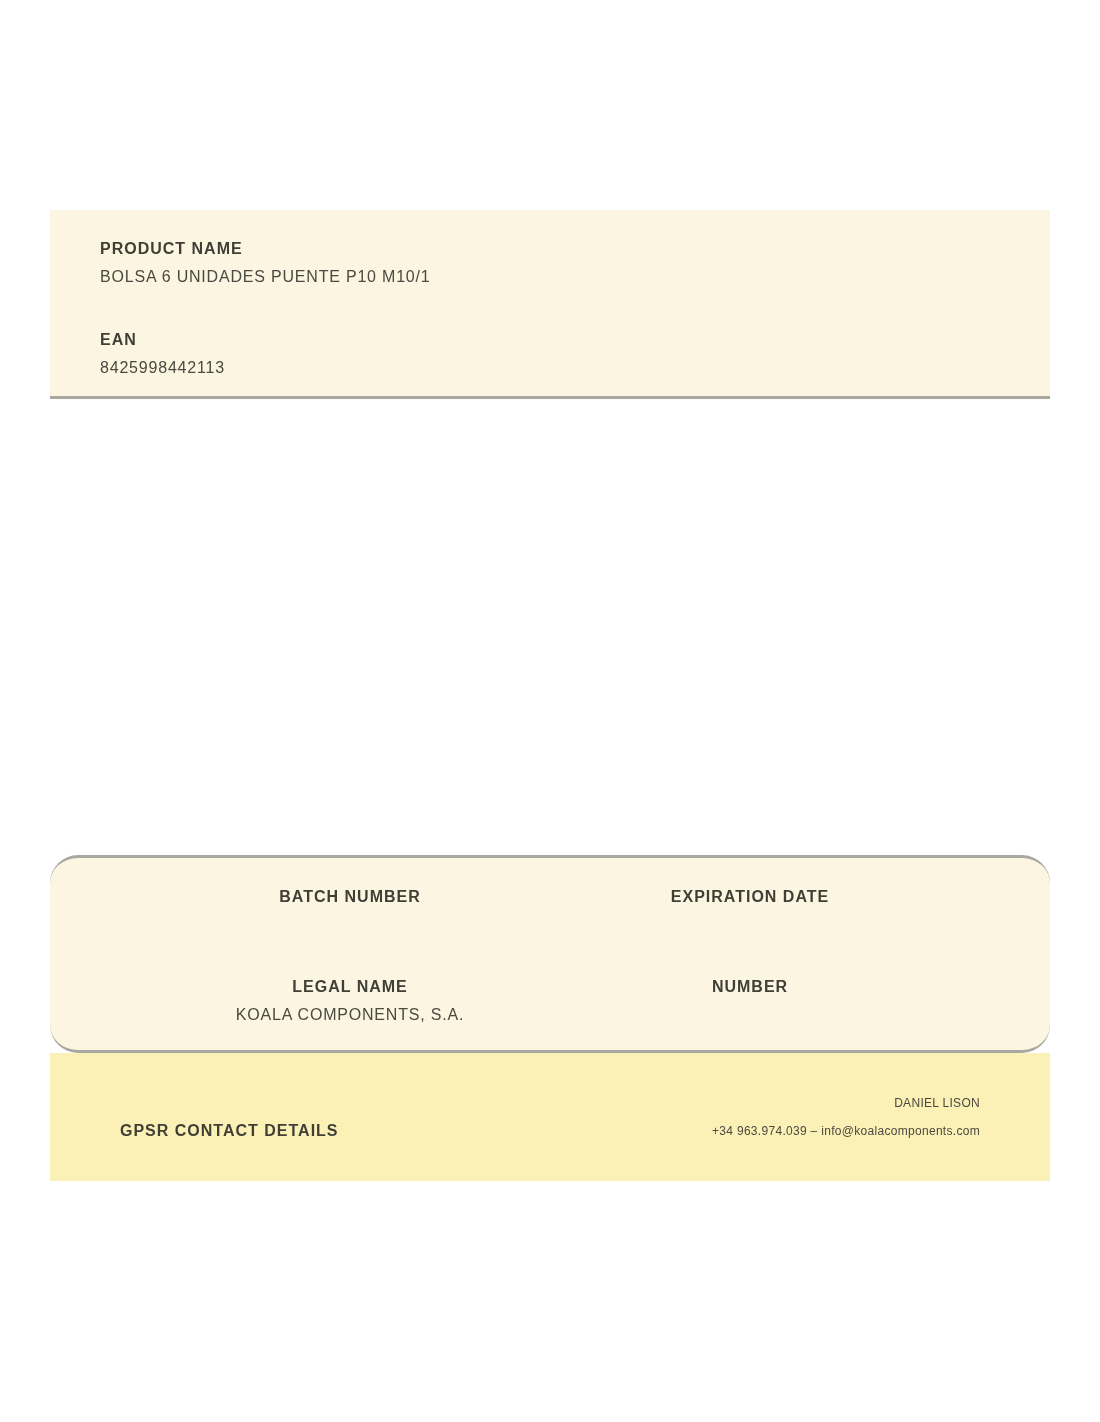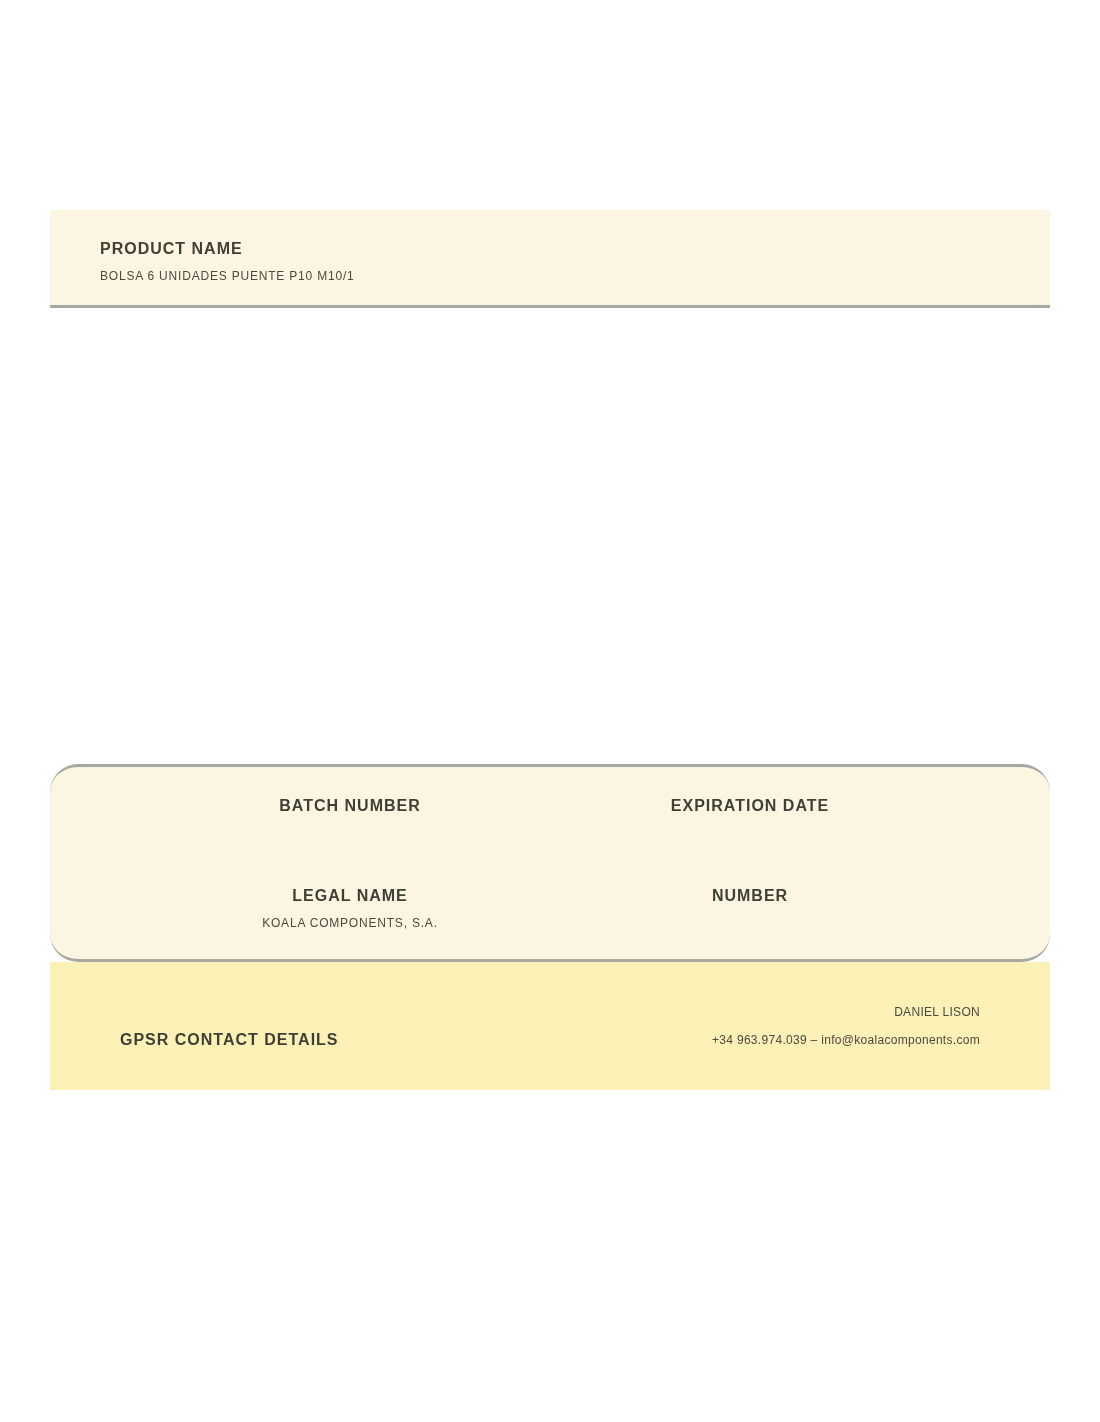--- a/index.html
+++ b/index.html
@@ -36,21 +36,21 @@
   }
   .field-gap { margin-top: 44px; }
   .label {
     font-size: 16px;
     font-weight: 700;
     letter-spacing: 1px;
     line-height: 19px;
     color: var(--label-text);
   }
   .value {
-    font-size: 12px;
+    font-size: 16px;
     letter-spacing: 0.8px;
     line-height: 19px;
     margin-top: 9px;
     min-height: 19px;
     color: var(--text);
   }
   .panel-middle {
     margin-top: 456px;
     background: var(--panel-cream);
     border-top: 3px solid var(--divider);
@@ -90,20 +90,24 @@
 </head>
 <body>
 
 <div class="sheet">
 
   <section class="panel panel-top">
     <div>
       <div class="label">PRODUCT NAME</div>
       <div class="value">BOLSA 6 UNIDADES PUENTE P10 M10/1</div>
     </div>
+    <div class="field-gap">
+      <div class="label">EAN</div>
+      <div class="value">8425998442113</div>
+    </div>
   </section>
 
   <section class="panel panel-middle">
     <div class="pair-row row-1">
       <div class="cell">
         <div class="label">BATCH NUMBER</div>
         <div class="value"></div>
       </div>
       <div class="cell">
         <div class="label">EXPIRATION DATE</div>

